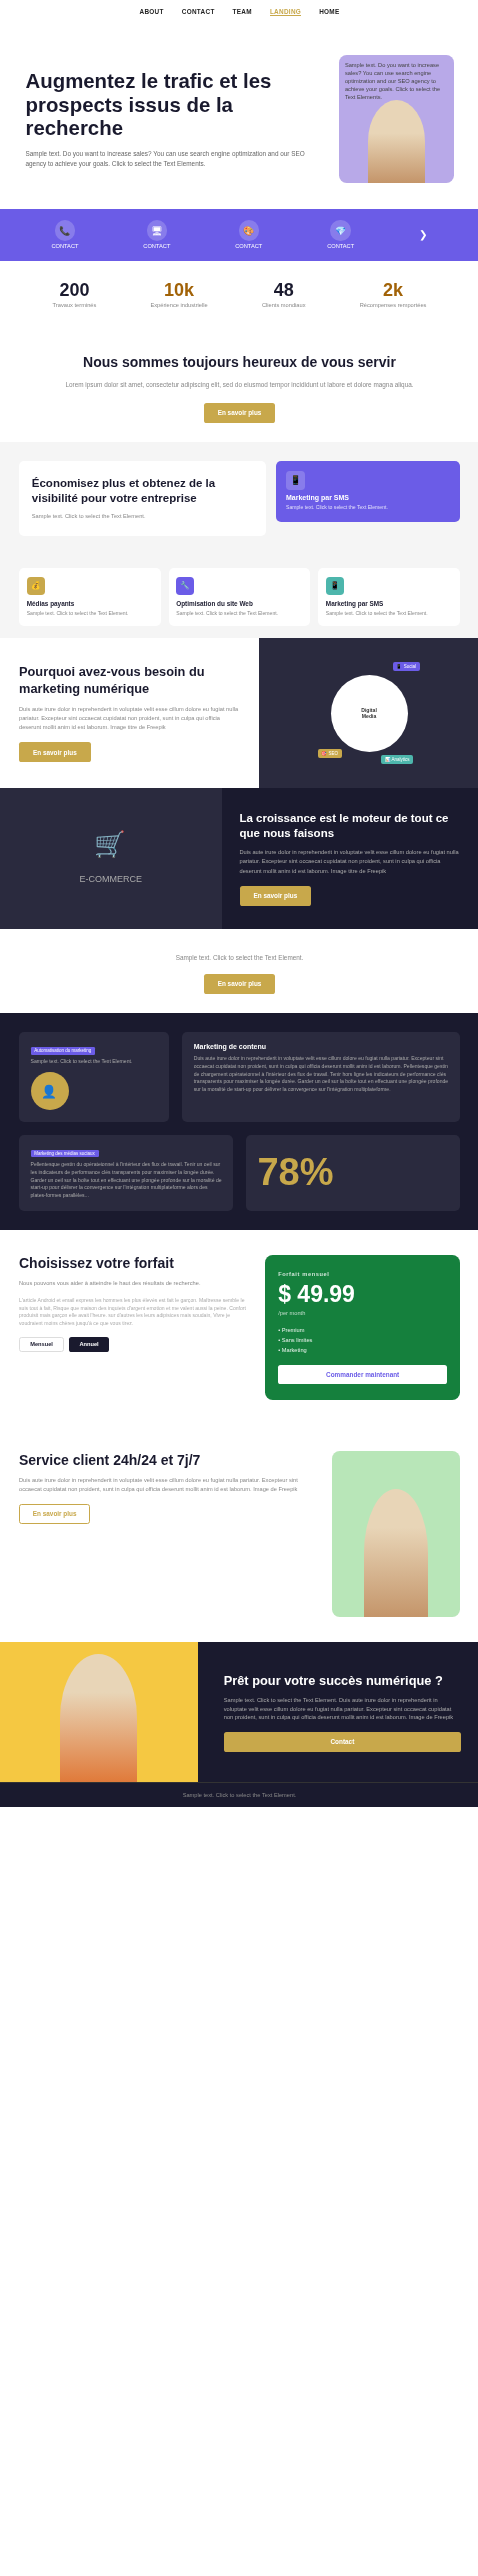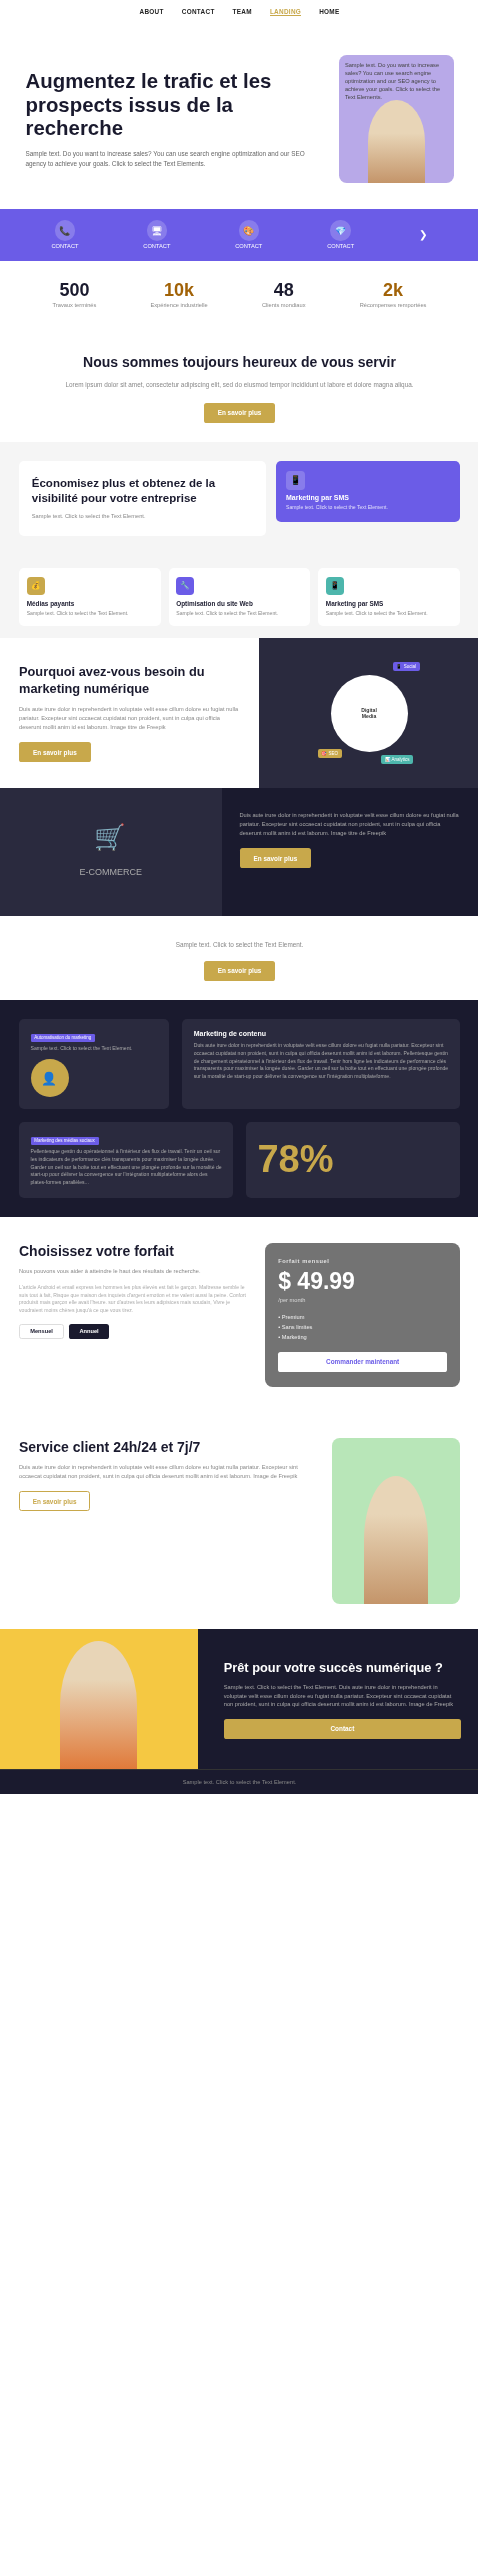--- a/index.html
+++ b/index.html
@@ -159,21 +159,21 @@
     
     .forfait { display: flex; gap: 12.8px; padding: 25.5px 19px; background: #fff; }
     .forfait-left { flex: 1.2; }
     .forfait-left h2 { font-size: 14px; font-weight: 800; color: #1a1a2e; margin-bottom: 8px; }
     .forfait-left p { font-size: 5.7px; color: #888; line-height: 1.5; margin-bottom: 9px; }
     .toggle-row { display: flex; gap: 5.1px; margin-bottom: 7.7px; }
     .toggle-btn { padding: 3.8px 10.2px; border-radius: 2.6px; font-size: 5.7px; font-weight: 700; cursor: pointer; border: none; }
     .toggle-active { background: #1a1a2e; color: #fff; }
     .toggle-inactive { background: #fff; color: #1a1a2e; border: 0.6px solid #ddd; }
     .forfait-right { flex: 1; }
-    .price-card { background: #737373; border-radius: 7.7px; padding: 15.3px 12.8px; color: #fff; }
+    .price-card { background: #15803d; border-radius: 7.7px; padding: 15.3px 12.8px; color: #fff; }
     .price-label { font-size: 5.7px; font-weight: 600; letter-spacing: 0.6px; margin-bottom: 3.8px; opacity: 0.8; }
     .price-amount { font-size: 23px; font-weight: 900; margin-bottom: 2.6px; }
     .price-period { font-size: 5.7px; opacity: 0.7; margin-bottom: 9px; }
     .price-features { list-style: none; margin-bottom: 10.2px; }
     .price-features li { font-size: 5.7px; padding: 1.9px 0; opacity: 0.9; }
     .price-features li::before { content: "• "; }
     .btn-white { background: #fff; color: #6b5ce7; padding: 6.4px 12.8px; border-radius: 2.6px; font-size: 6.4px; font-weight: 700; border: none; cursor: pointer; width: 100%; }
 
     
     .service-client { background: #fff; padding: 25.5px 19px; }
@@ -242,21 +242,21 @@
   </div>
   <div class="strip-item">
     <div class="strip-icon">💎</div>
     <span>CONTACT</span>
   </div>
   <span class="strip-arrow">❯</span>
 </div>
 
 <div class="stats">
   <div class="stat-item">
-    <div class="stat-num">500</div>
+    <div class="stat-num">200</div>
     <div class="stat-label">Travaux terminés</div>
   </div>
   <div class="stat-item">
     <div class="stat-num yellow">10k</div>
     <div class="stat-label">Expérience industrielle</div>
   </div>
   <div class="stat-item">
     <div class="stat-num">48</div>
     <div class="stat-label">Clients mondiaux</div>
   </div>
@@ -322,20 +322,21 @@
   </div>
 </section>
 
 <section class="ecommerce">
   <div class="ecom-left">
     <div class="ecom-visual">
       🛒<br><span style="font-size:9px;color:#aaa;">E-COMMERCE</span>
     </div>
   </div>
   <div class="ecom-right">
+    <h2 style="color:#fff">La croissance est le moteur de tout ce que nous faisons</h2>
     <p>Duis aute irure dolor in reprehenderit in voluptate velit esse cillum dolore eu fugiat nulla pariatur. Excepteur sint occaecat cupidatat non proident, sunt in culpa qui officia deserunt mollit anim id est laborum. Image titre de Freepik</p>
     <button class="btn-yellow">En savoir plus</button>
   </div>
 </section>
 
 <section class="render-section">
   <p>Sample text. Click to select the Text Element.</p>
   <button class="btn-yellow">En savoir plus</button>
 </section>
 

